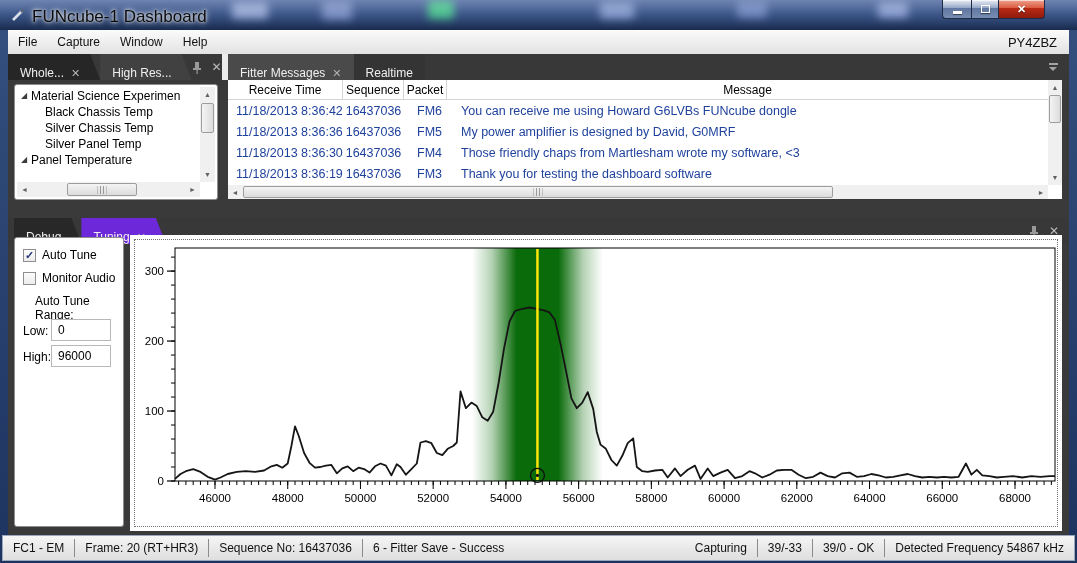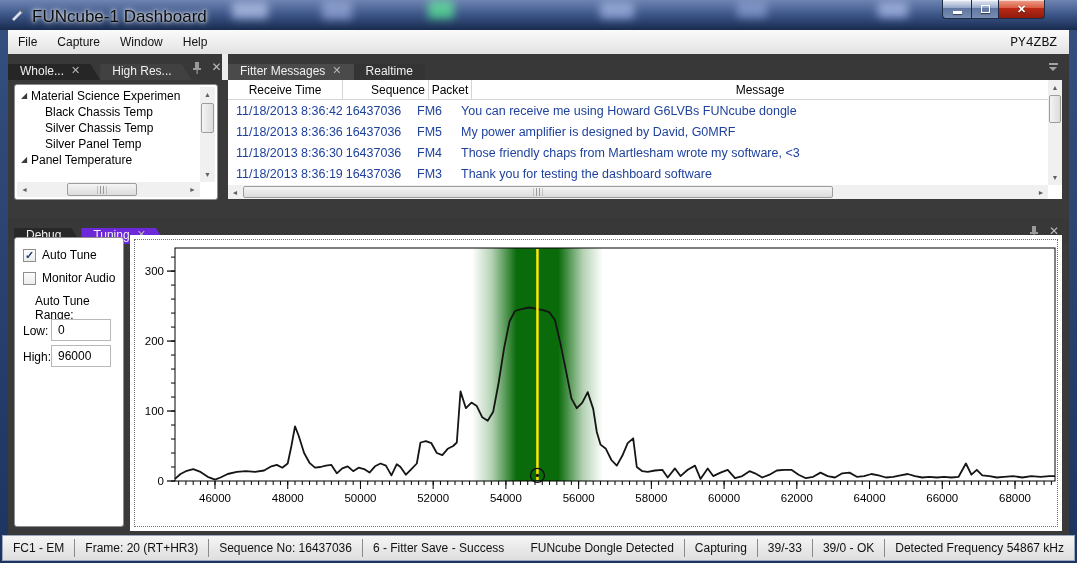--- a/index.html
+++ b/index.html
@@ -28,32 +28,32 @@
     background:linear-gradient(180deg,#efa28f 0%,#d95b41 44%,#ba2a16 46%,#8f1a0c 100%); }
   .glyph-min { width:9px; height:3px; background:#fff; box-shadow:0 1px 1px rgba(0,0,0,.5); margin-top:6px; }
   .glyph-max { width:9px; height:8px; border:1px solid #fff; box-shadow:0 1px 1px rgba(0,0,0,.5); }
   .glyph-close { color:#fff; font-size:11px; font-weight:bold; text-shadow:0 1px 1px rgba(0,0,0,.6); }
 
   
   .menubar { position:absolute; left:8px; top:30px; width:1061px; height:24px;
     background:linear-gradient(180deg,#fbfbfb,#ececec 60%,#e2e2e2); display:flex; align-items:center;
     font-size:12px; color:#111; }
   .menu-item { padding:20px 10px; cursor:default; }
-  .callsign { margin-left:auto; padding-right:12px; font-size:13px; color:#111;font-family:Liberation Mono, monospace; }
+  .callsign { margin-left:auto; padding-right:12px; font-size:13px; color:#111; }
 
   
   .client { position:absolute; left:8px; top:54px; width:1061px; height:481px; background:#3a3a3a; }
 
   
   .tabstrip { position:absolute; height:26px; background:#383838; display:flex; align-items:flex-end; }
   .strip-left { left:0; top:0; width:214px; }
   .strip-splitter { position:absolute; left:214px; top:0; width:6px; height:26px; background:#ececec; }
   .strip-docs { left:220px; top:0; width:841px; }
   .strip-bottom { left:0; top:164px; width:1061px; }
-  .tab { height:16px; display:flex; align-items:flex-start; padding:0 12px; font-size:12px;
+  .tab { height:26px; display:flex; align-items:flex-end; padding:0 12px; font-size:12px;
     color:#f0f0f0; white-space:nowrap; }
   .tab.slant { clip-path:polygon(0 0, calc(100% - 10px) 0, 100% 100%, 0 100%); padding-right:20px; }
   .tab .x { margin-left:7px; color:#b5b5b5; font-size:11px; }
   .strip-icons { margin-left:auto; display:flex; align-items:center; gap:10px; padding-right:10px; height:26px; }
   .pin-icon { display:inline-block; }
   .strip-x { color:#bdbdbd; font-size:12px; }
   .dd-icon { display:inline-block; width:10px; }
   .dd-bar { width:9px; height:2px; background:#a3a3a3; margin-bottom:2px; }
   .dd-tri { width:0; height:0; border-left:4px solid transparent; border-right:4px solid transparent;
     border-top:4px solid #a3a3a3; }
@@ -75,21 +75,21 @@
   .sb-thumb.h { background:linear-gradient(180deg,#f4f4f4,#dcdcdc); }
   .grip { position:absolute; left:50%; top:50%; width:9px; height:8px; transform:translate(-50%,-50%);
     background:repeating-linear-gradient(90deg,#9a9a9a 0 1px,transparent 1px 3px); }
 
   
   .msg-table { position:absolute; left:220px; top:26px; width:834px; height:119px; background:#fff; }
   .msg-header { position:absolute; left:0; top:0; width:820px; height:20px; background:#fff;
     border-bottom:1px solid #d5d5d5; display:flex; font-size:12px; color:#000; }
   .hcell { display:flex; align-items:center; justify-content:center; border-right:1px solid #d5d5d5; }
   .hcell:last-child { border-right:none; }
-  .c-time { width:115px; } .c-seq { width:61px;margin-left:25px; } .c-pkt { width:43px; } .c-msg { flex:1; }
+  .c-time { width:115px; } .c-seq { width:61px; } .c-pkt { width:43px; } .c-msg { flex:1; }
   .msg-rows { position:absolute; left:0; top:20px; width:820px; }
   .mrow { height:21px; display:flex; font-size:12.5px; color:#1e419c; align-items:center; }
   .mcell { white-space:nowrap; overflow:hidden; }
   .mcell.time { width:115px; padding-left:8px; }
   .mcell.seq { width:61px; text-align:center; }
   .mcell.pkt { width:43px; padding-left:8px;text-align:center; }
   .mcell.msg { flex:1; padding-left:14px; }
   .tbl-vsb { position:absolute; right:0; top:0; width:14px; height:105px; background:#f0f0f0; }
   .tbl-hsb { position:absolute; left:0; top:105px; width:820px; height:14px; background:#f0f0f0; }
 
@@ -501,19 +501,18 @@
       <div class="chart-dotted"></div>
     </div>
   </div>
 
   <div class="statusbar">
     <div class="ssec">FC1 - EM</div>
     <div class="ssec">Frame:  20 (RT+HR3)</div>
     <div class="ssec">Sequence No:  16437036</div>
     <div class="ssec">6 - Fitter Save - Success</div>
     <div class="spacer"></div>
-    <div class="ssec">FUNcube Dongle Detected</div>
     <div class="ssec">Capturing</div>
     <div class="ssec">39/-33</div>
     <div class="ssec">39/0 - OK</div>
     <div class="ssec">Detected Frequency  54867 kHz</div>
   </div>
 </div>
 
 </body></html>

